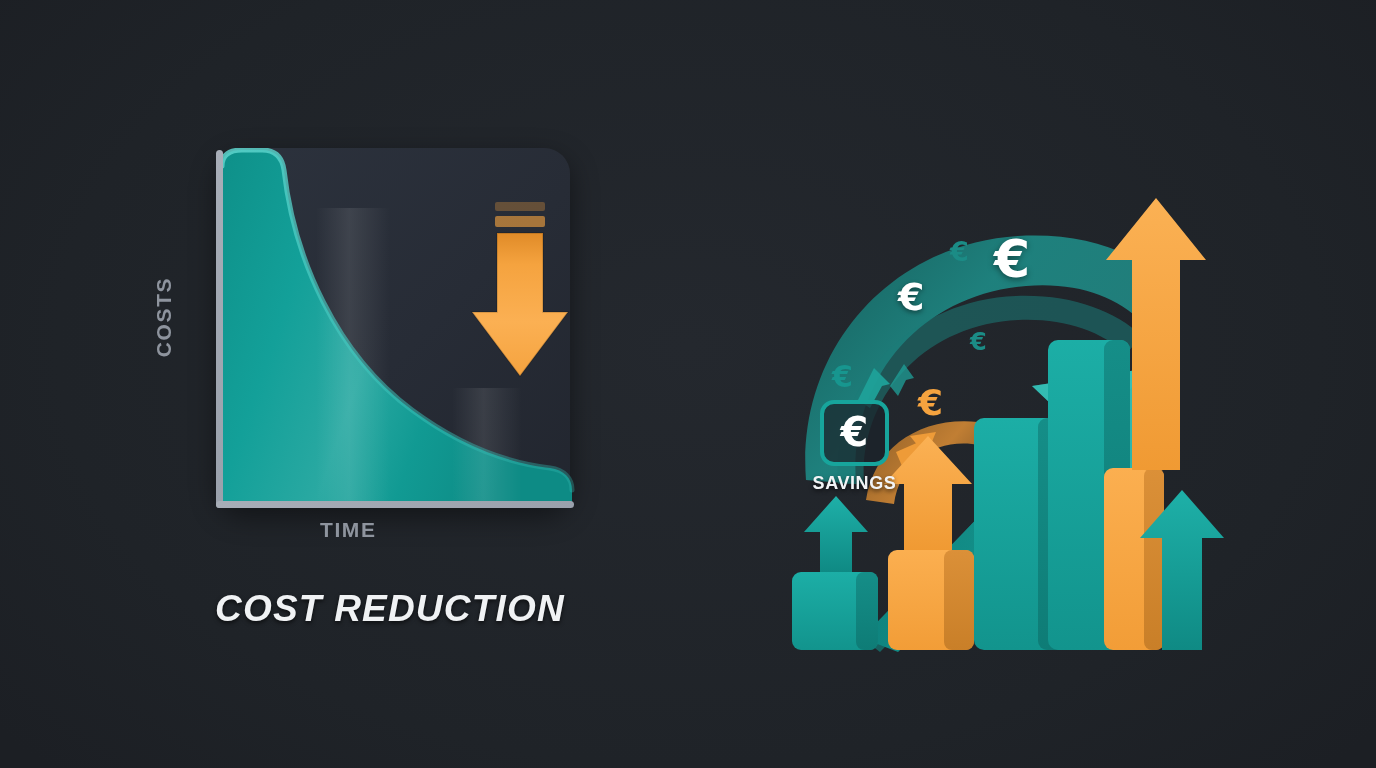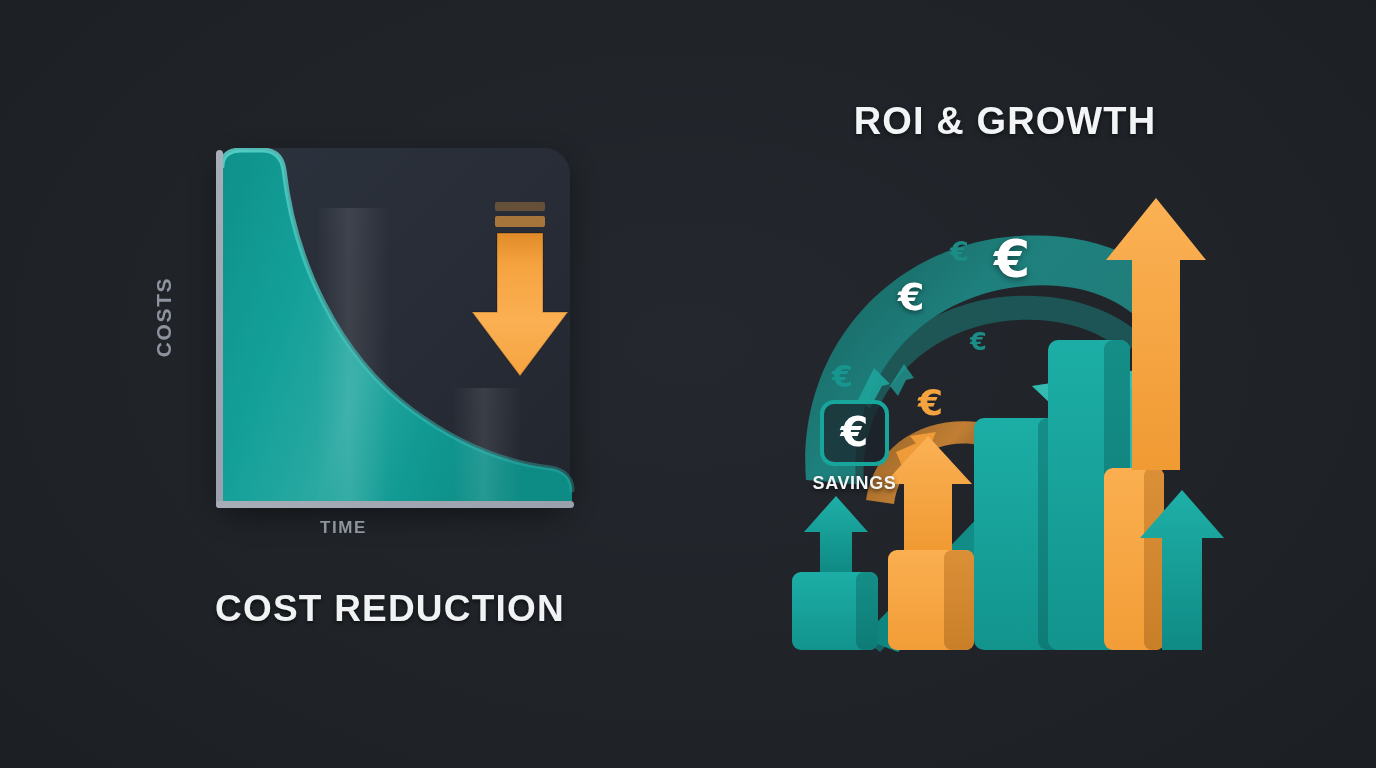--- a/index.html
+++ b/index.html
@@ -73,21 +73,21 @@
     font-size: 21px;
     font-weight: 600;
     letter-spacing: 1.6px;
     white-space: nowrap;
   }
   #label-time {
     position: absolute;
     left: 180px;
     top: 408px;
     color: #8E949E;
-    font-size: 17px;
+    font-size: 21px;
     font-weight: 600;
     letter-spacing: 1.6px;
   }
   #down-arrow {
     position: absolute;
     left: 328px;
     top: 90px;
     width: 104px;
     height: 180px;
   }
@@ -95,20 +95,21 @@
     position: absolute;
     left: 0px;
     top: 478px;
     width: 500px;
     text-align: center;
     color: #F0F2F4;
     font-size: 37px;
     font-weight: 700;
     letter-spacing: 1.2px;
     text-shadow: 0 2px 4px rgba(0,0,0,0.65);
+    font-style: italic;
   }
 
   
   #panel-roi { left: 770px; top: 90px; width: 470px; height: 580px; }
 
   #title-roi {
     position: absolute;
     left: 0;
     top: 10px;
     width: 470px;
@@ -241,21 +242,20 @@
 
       <path d="M29,33 L75,33 L75,112 L100,112 L52,176 L4,112 L29,112 Z" fill="url(#arrDown)"></path>
       <path d="M29,33 L75,33 L75,112 L100,112 L52,176 L4,112 L29,112 Z" fill="none" stroke="#000000" stroke-opacity="0.18" stroke-width="1.5"></path>
     </svg>
 
     <div id="caption-cost">COST REDUCTION</div>
   </div>
 
   <div class="panel" id="panel-roi">
 
-    <div id="title-roi">ROI &amp; GROWTH</div>
 
     <svg id="roi-canvas" viewBox="0 0 470 512">
       <defs>
         <linearGradient id="arcTeal" x1="0" y1="0" x2="1" y2="0.6">
           <stop offset="0%" stop-color="#16615E" stop-opacity="0.95"></stop>
           <stop offset="45%" stop-color="#1E8581" stop-opacity="0.95"></stop>
           <stop offset="100%" stop-color="#22918C" stop-opacity="0.80"></stop>
         </linearGradient>
         <linearGradient id="arcOrange" x1="0" y1="0" x2="1" y2="0.4">
           <stop offset="0%" stop-color="#9A6426" stop-opacity="0.92"></stop>

